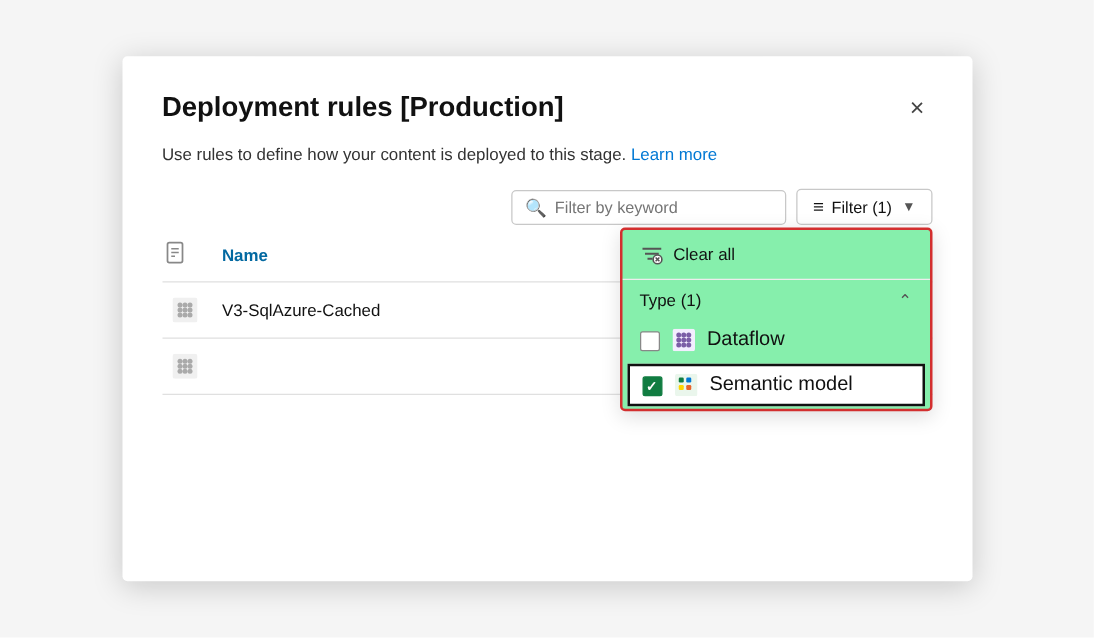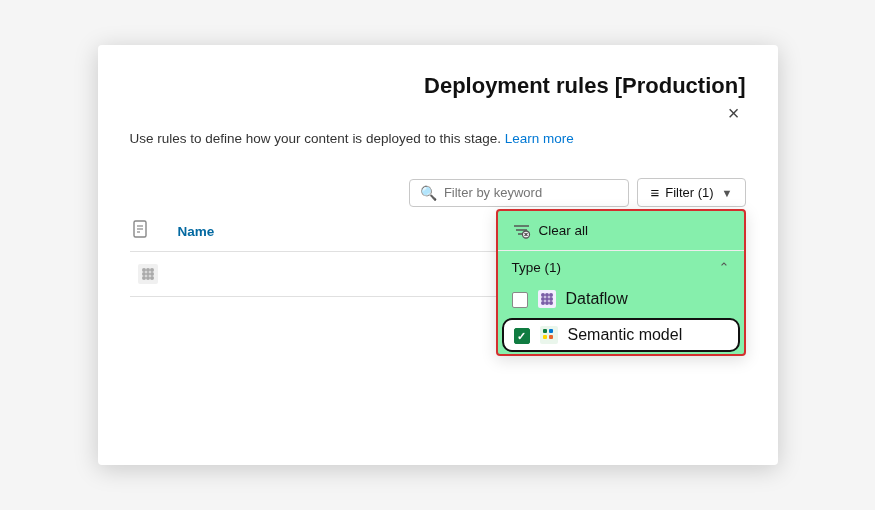--- a/index.html
+++ b/index.html
@@ -17,44 +17,43 @@
       background: #ffffff;
       width: 680px;
       min-height: 420px;
       border-radius: 4px;
       box-shadow: 0 4px 24px rgba(0,0,0,0.18);
       padding: 28px 32px 32px 32px;
       position: relative;
     }
     .dialog-header {
       display: flex;
-      align-items: flex-end;
+      align-items: center;
       justify-content: space-between;
-      margin-bottom: 6px;
-      flex-direction: column;
+      margin-bottom: 17px;
     }
     .dialog-title {
       font-size: 22px;
       font-weight: 600;
       color: #111;
     }
     .close-btn {
       background: none;
       border: none;
       cursor: pointer;
       font-size: 20px;
       color: #444;
       padding: 2px 6px;
       line-height: 1;
       margin-top: 2px;
     }
     .dialog-subtitle {
       font-size: 13.5px;
       color: #333;
-      margin-bottom: 32px;
+      margin-bottom: 20px;
     }
     .dialog-subtitle a {
       color: #0078d4;
       text-decoration: none;
     }
     .toolbar-row {
       display: flex;
       justify-content: flex-end;
       align-items: center;
       margin-bottom: 0;
@@ -154,21 +153,21 @@
       display: flex;
       align-items: flex-end;
       padding: 8px 14px;
       gap: 10px;
       cursor: pointer;
       font-size: 16px;
       color: #111;
     }
     .filter-option.checked {
       border: 2px solid #111;
-      border-radius: 10px;
+      border-radius: 0;
       margin: 2px 4px;
       padding: 6px 10px;
       background: #fff;
     }
     .checkbox {
       width: 16px;
       height: 16px;
       border: 1.5px solid #888;
       border-radius: 2px;
       display: flex;
@@ -324,31 +323,48 @@
         <svg width="20" height="20" viewBox="0 0 20 20" xmlns="http://www.w3.org/2000/svg">
           <rect x="4" y="2" width="12" height="16" rx="1.5" fill="none" stroke="#888" stroke-width="1.4"></rect>
           <line x1="7" y1="7" x2="13" y2="7" stroke="#888" stroke-width="1.2"></line>
           <line x1="7" y1="10" x2="13" y2="10" stroke="#888" stroke-width="1.2"></line>
           <line x1="7" y1="13" x2="10" y2="13" stroke="#888" stroke-width="1.2"></line>
         </svg>
       </div>
       <div class="col-name">Name</div>
     </div>
 
-
     <div class="table-row">
       <div class="row-icon">
         <svg width="20" height="20" viewBox="0 0 20 20" xmlns="http://www.w3.org/2000/svg">
           <rect width="20" height="20" rx="2" fill="#f0f0f0"></rect>
           <circle cx="6" cy="6" r="2" fill="#aaa"></circle>
           <circle cx="10" cy="6" r="2" fill="#aaa"></circle>
           <circle cx="14" cy="6" r="2" fill="#aaa"></circle>
           <circle cx="6" cy="10" r="2" fill="#aaa"></circle>
           <circle cx="10" cy="10" r="2" fill="#aaa"></circle>
           <circle cx="14" cy="10" r="2" fill="#aaa"></circle>
           <circle cx="6" cy="14" r="2" fill="#aaa"></circle>
           <circle cx="10" cy="14" r="2" fill="#aaa"></circle>
           <circle cx="14" cy="14" r="2" fill="#aaa"></circle>
         </svg>
       </div>
+      <div class="row-name">V3-SqlAzure-Cached</div>
+    </div>
+
+    <div class="table-row">
+      <div class="row-icon">
+        <svg width="20" height="20" viewBox="0 0 20 20" xmlns="http://www.w3.org/2000/svg">
+          <rect width="20" height="20" rx="2" fill="#f0f0f0"></rect>
+          <circle cx="6" cy="6" r="2" fill="#aaa"></circle>
+          <circle cx="10" cy="6" r="2" fill="#aaa"></circle>
+          <circle cx="14" cy="6" r="2" fill="#aaa"></circle>
+          <circle cx="6" cy="10" r="2" fill="#aaa"></circle>
+          <circle cx="10" cy="10" r="2" fill="#aaa"></circle>
+          <circle cx="14" cy="10" r="2" fill="#aaa"></circle>
+          <circle cx="6" cy="14" r="2" fill="#aaa"></circle>
+          <circle cx="10" cy="14" r="2" fill="#aaa"></circle>
+          <circle cx="14" cy="14" r="2" fill="#aaa"></circle>
+        </svg>
+      </div>
     </div>
   </div>
 </div>
 
 </body></html>

